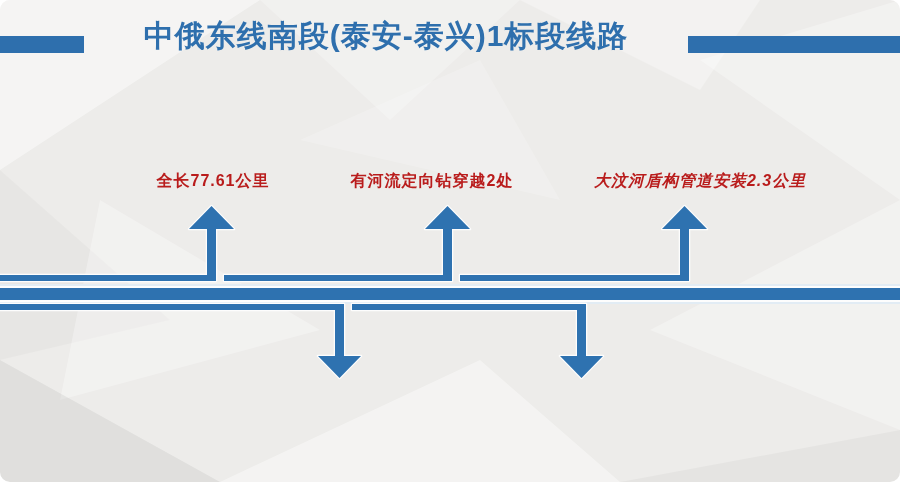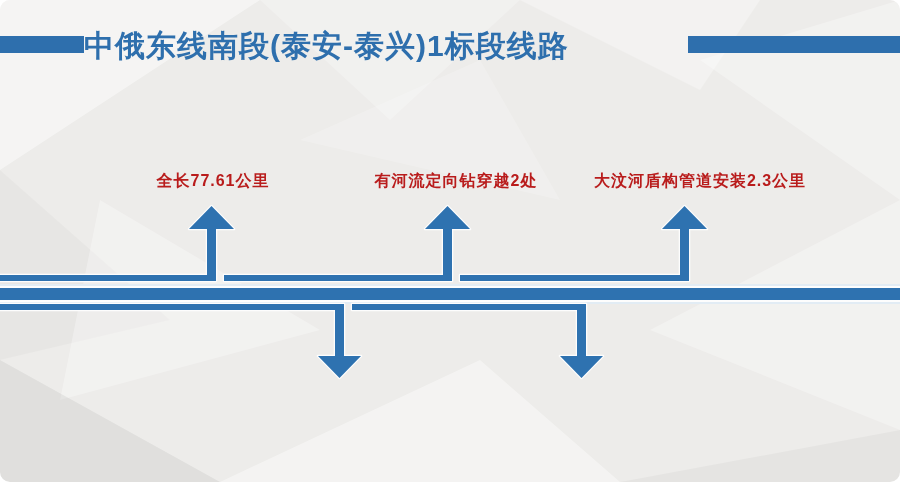--- a/index.html
+++ b/index.html
@@ -28,22 +28,23 @@
     top: 36px;
     height: 17px;
     background: #2e6fad;
   }
   .title-bar-left  { left: 0;    width: 84px; }
   .title-bar-right { left: 688px; right: 0; }
   .page-title {
     position: absolute;
     left: 84px;
     width: 604px;
-    top: 28px;
+    top: 18px;
     margin: 0;
+    text-align: center;
     font-size: 30px;
     line-height: 36px;
     font-weight: 700;
     letter-spacing: 1px;
     color: #2e6fad;
     white-space: nowrap;
   }
   
   .callout-label {
     position: absolute;
@@ -51,22 +52,22 @@
     white-space: nowrap;
     font-size: 16px;
     line-height: 26px;
     font-weight: 700;
     letter-spacing: 1px;
     color: #b91c1c;
   }
   .label-top    { top: 168px; }
   .label-bottom { top: 394px; }
   .c1 { left: 213px; }
-  .c2 { left: 456px; }
-  .c3 { left: 700px; }
+  .c2 { left: 432px; }
+  .c3 { left: 700px; font-style: italic; }
   .c4 { left: 339px; }
   .c5 { left: 583px; }
 </style>
 </head>
 <body>
 
 <div class="page">
 
   <svg class="bg-svg" viewBox="0 0 900 482" aria-hidden="true">
     <polygon points="0,0 260,0 0,170" fill="rgba(255,255,255,0.45)"></polygon>

